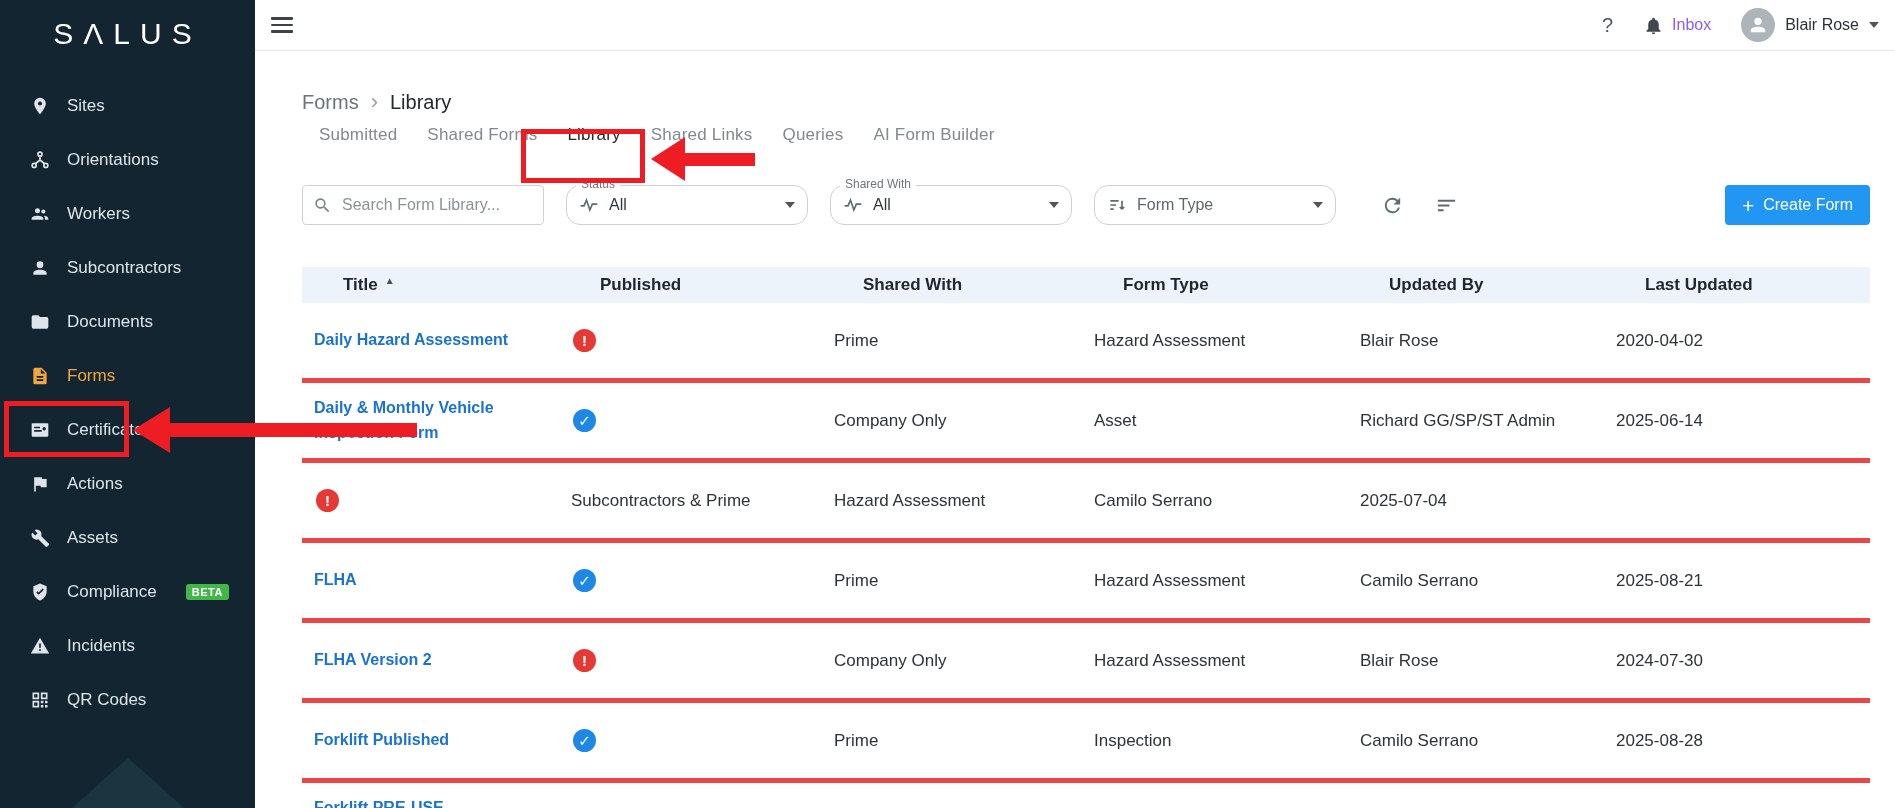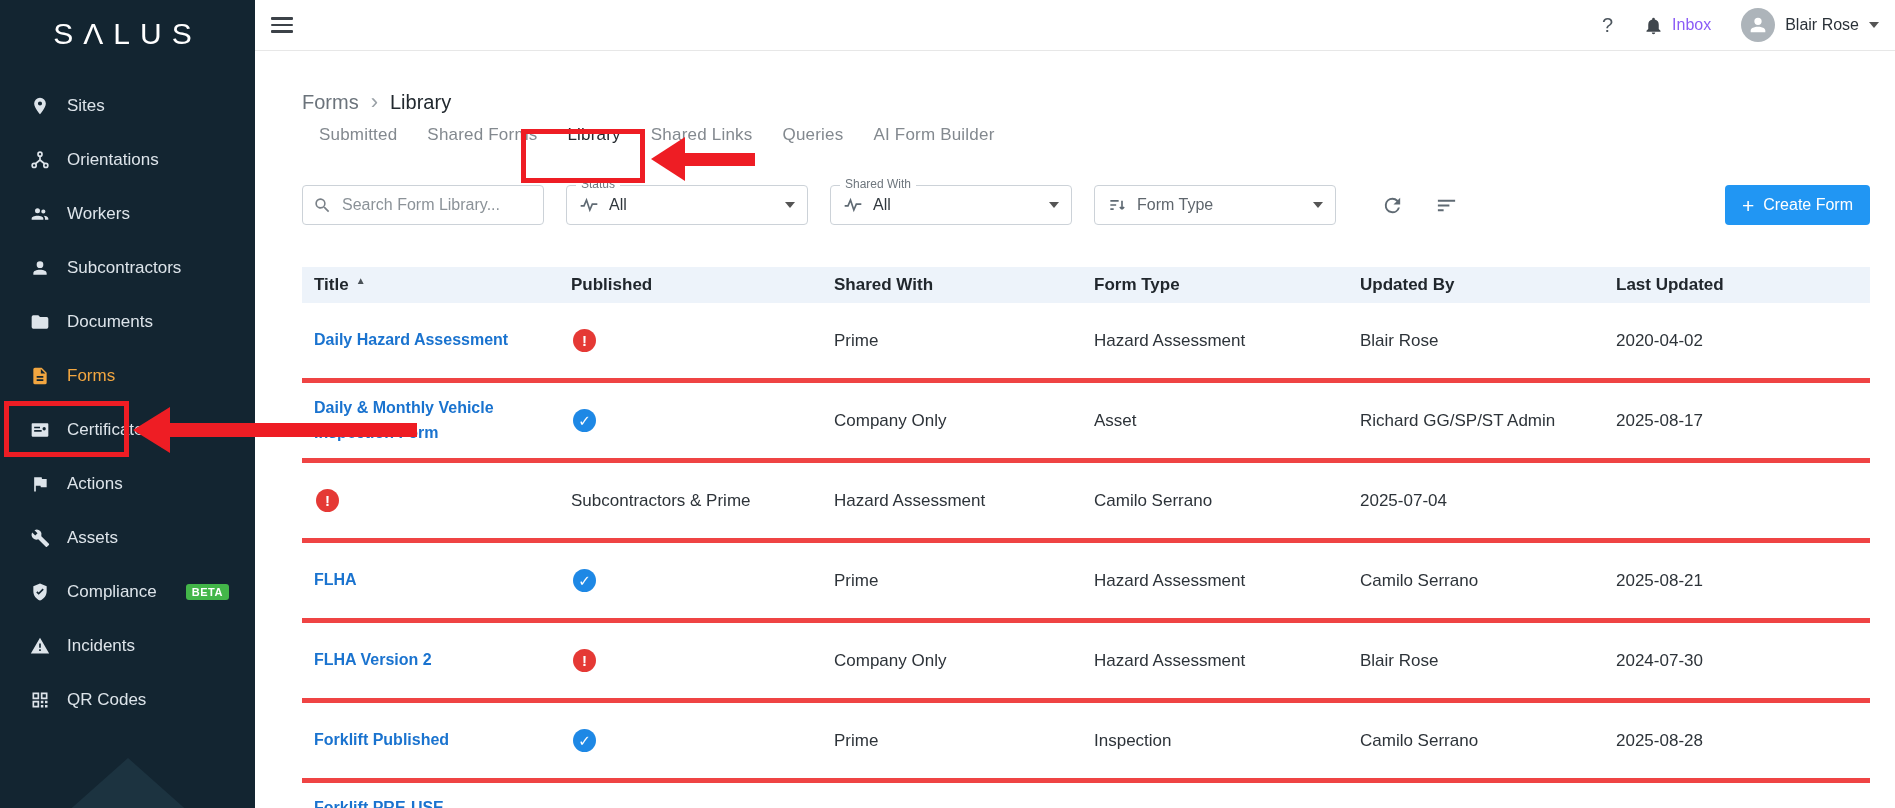--- a/index.html
+++ b/index.html
@@ -43,35 +43,35 @@
 
   .tabs { display:flex; margin-top:10px; height:36px; align-items:flex-start; padding-left:2px; }
   .tab { padding:0 15px; font-size:17px; font-weight:500; color:#83898f; letter-spacing:0.2px; cursor:pointer; white-space:nowrap; }
   .tab.active { color:#23282d; }
 
   
   .filters { display:flex; align-items:center; margin-top:24px; gap:22px; }
   .search-box { width:242px; height:40px; border:1px solid #ccd2d8; border-radius:4px; display:flex; align-items:center; padding:0 10px; gap:8px; box-sizing:border-box; background:#fff; }
   .search-box input { border:none; outline:none; flex:1; min-width:0; font-size:16px; color:#333; font-family:inherit; background:transparent; }
   ::placeholder { color:#8b9298; }
-  .select { position:relative; width:242px; height:40px; border:1px solid #ccd2d8; border-radius:4px; display:flex; align-items:center; padding:0 12px; gap:10px; box-sizing:border-box; cursor:pointer; background:#fff; }
+  .select { position:relative; width:242px; height:40px; border:1px solid #ccd2d8; border-radius:14px; display:flex; align-items:center; padding:0 12px; gap:10px; box-sizing:border-box; cursor:pointer; background:#fff; }
   .float-label { position:absolute; top:-9px; left:9px; background:#fff; padding:0 5px; font-size:12px; color:#6e767d; }
   .select-value { flex:1; font-size:16px; color:#30373d; }
   .select.plain .select-value { color:#5f666d; }
   .sel-icon { display:flex; align-items:center; }
   .icon-btn { cursor:pointer; display:flex; align-items:center; justify-content:center; width:32px; height:32px; }
   .icon-refresh { margin-left:18px; }
   .create-btn { margin-left:auto; height:40px; background:#2196f3; color:#fff; border:none; border-radius:4px; font-size:16px; font-weight:500; display:flex; align-items:center; gap:9px; padding:0 17px; cursor:pointer; font-family:inherit; }
   .create-btn .plus { font-size:21px; font-weight:400; line-height:1; }
 
   
   .table { margin-top:42px; }
   .thead, .trow { display:grid; grid-template-columns:257px 263px 260px 266px 256px 1fr; padding-left:12px; align-items:center; }
   .thead { background:#edf3fa; height:36px; font-size:17px; font-weight:bold; color:#21272d; }
-  .th { display:flex; gap:7px; cursor:pointer; }
+  .th { display:flex; gap:7px; cursor:pointer;margin-left:29px; }
   .sort-arrow { font-size:10px; color:#4a5157; }
   .trow { height:75px; border-bottom:5px solid #ef4444; font-size:17px; color:#2d3339; }
   .td-title { padding-right:34px; }
   .title-link { color:#1a73cf; font-weight:bold; font-size:16px; cursor:pointer; text-decoration:none; display:inline-block; line-height:1.55; }
   .status-icon { width:23px; height:23px; border-radius:50%; color:#fff; font-weight:bold; font-size:15px; display:flex; align-items:center; justify-content:center; margin-left:2px; }
   .status-icon.pub { background:#1e88e5; }
   .status-icon.unpub { background:#e53935; }
 
   
   .anno-box { position:absolute; border:5px solid #ee1d24; z-index:100; pointer-events:none; box-sizing:border-box; }
@@ -328,21 +328,21 @@
               <div class="td">2020-04-02</div>
             </div>
             <div class="trow">
               <div class="td td-title"><a class="title-link">Daily &amp; Monthly Vehicle Inspection Form</a></div>
               <div class="td">
                 <span class="status-icon pub">✓</span>
               </div>
               <div class="td">Company Only</div>
               <div class="td">Asset</div>
               <div class="td">Richard GG/SP/ST Admin</div>
-              <div class="td">2025-08-17</div>
+              <div class="td">2025-06-14</div>
             </div>
             <div class="trow">
               <div class="td">
                 <span class="status-icon unpub">!</span>
               </div>
               <div class="td">Subcontractors &amp; Prime</div>
               <div class="td">Hazard Assessment</div>
               <div class="td">Camilo Serrano</div>
               <div class="td">2025-07-04</div>
             </div>

